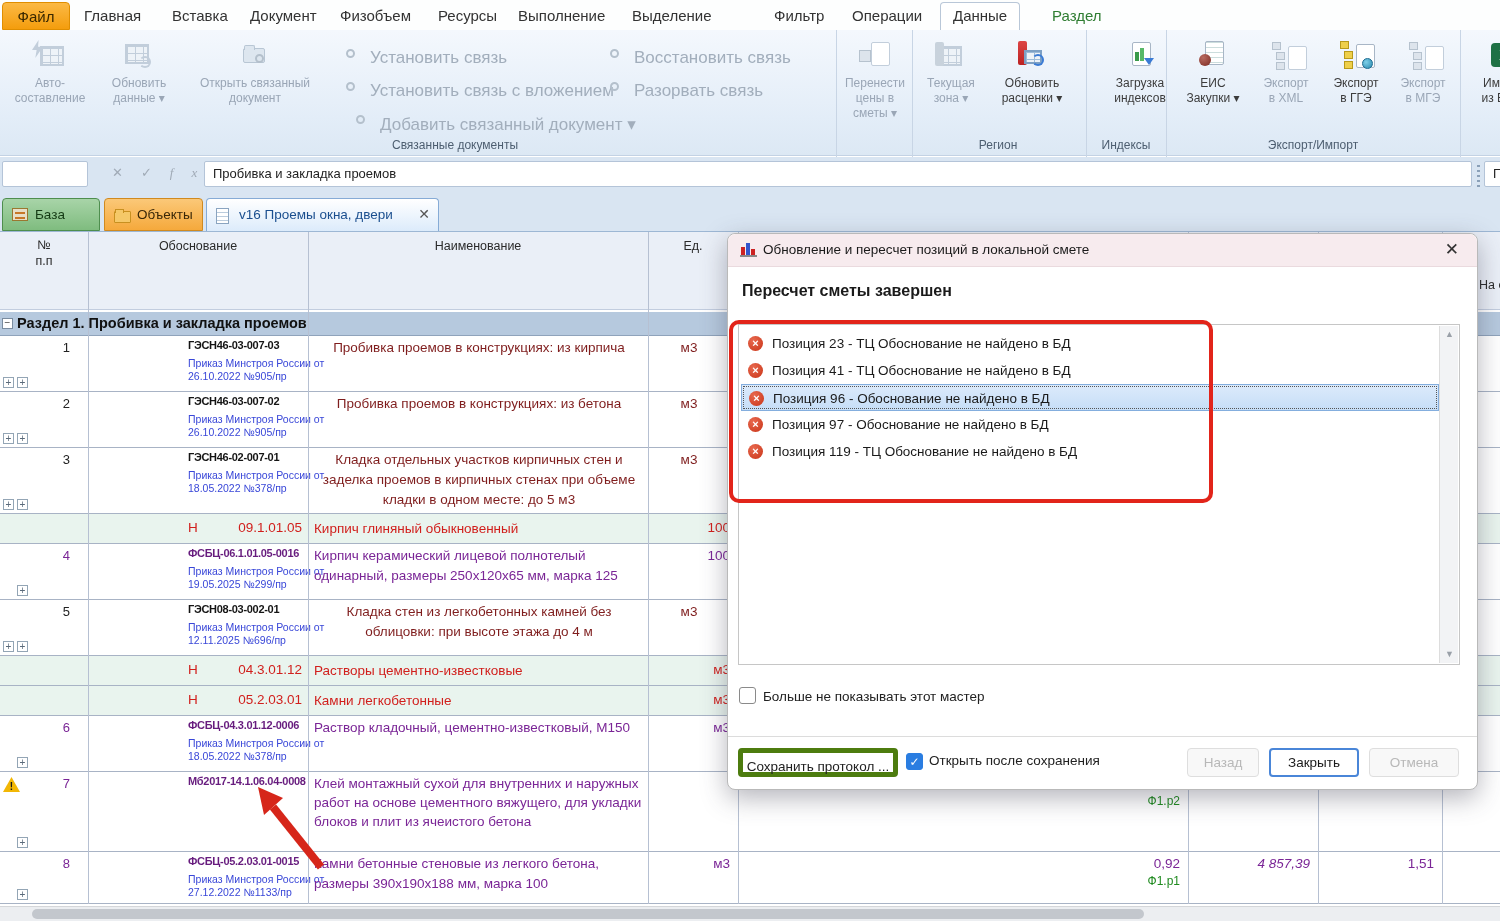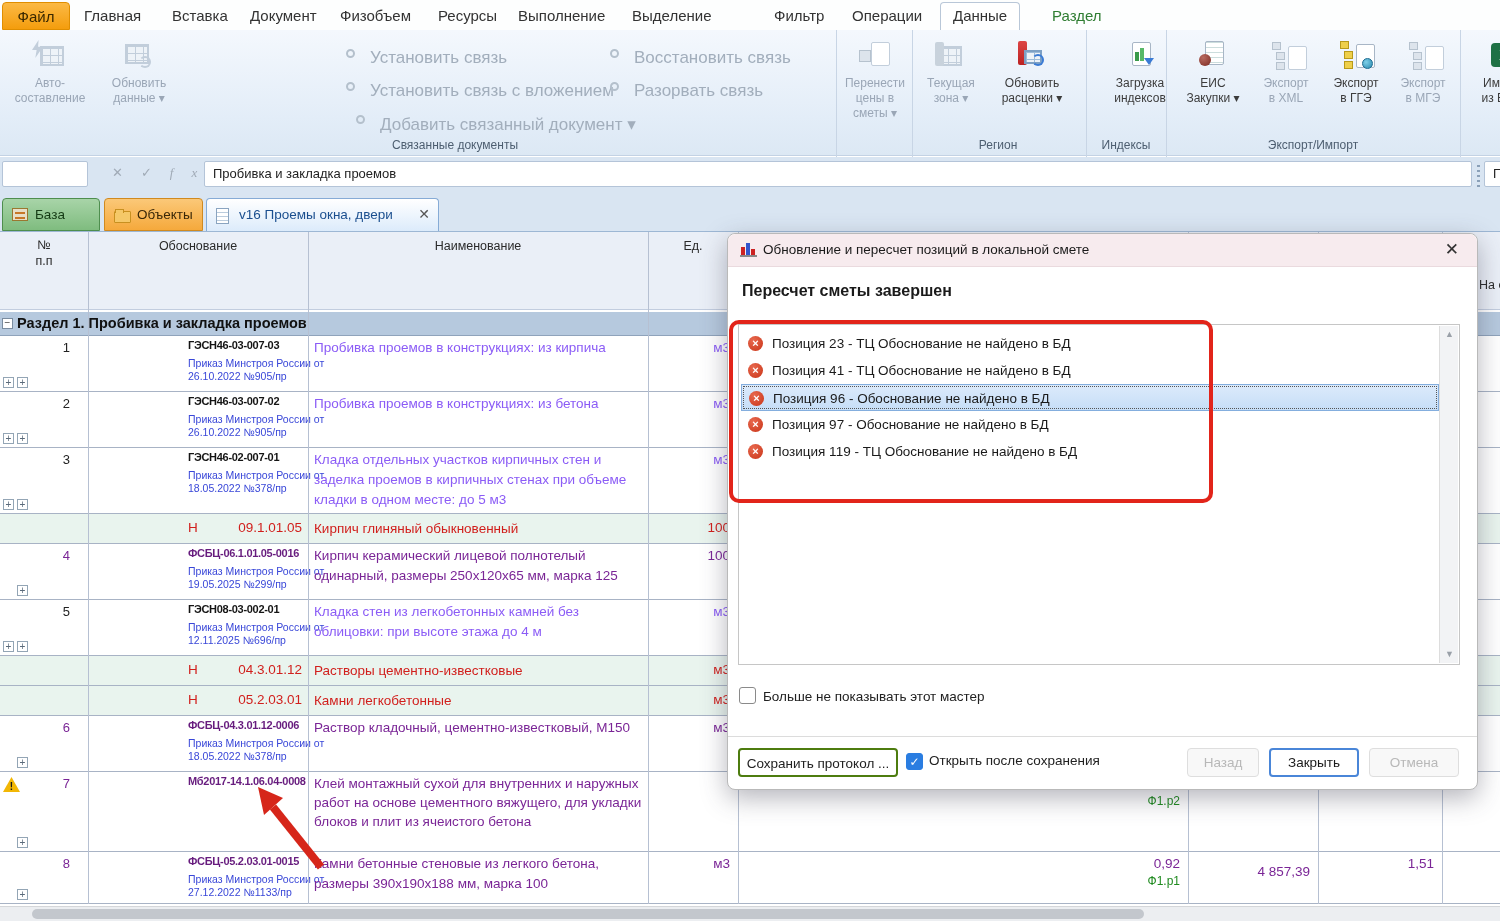--- a/index.html
+++ b/index.html
@@ -88,23 +88,23 @@
   .trow.norm{background:#e9f4ee;}
   .trow span{position:absolute;white-space:nowrap;}
   .num{left:0;top:4px;width:70px;text-align:right;font-size:13px;}
   .code{left:188px;top:3px;font-size:11px;font-weight:bold;letter-spacing:-0.3px;}
   .ord{left:188px;font-size:10.5px;color:#3947d8;}
   .o1{top:21px;} .o2{top:34px;}
   .name{left:314px;top:2px;width:330px;font-size:13.5px;line-height:20px;white-space:normal !important;}
   .unit{left:648px;top:4px;width:82px;text-align:right;font-size:13.5px;}
   .qty{left:738px;top:4px;width:442px;text-align:right;font-size:13.5px;}
   .qlbl{left:738px;top:22px;width:442px;text-align:right;font-size:12px;color:#1f8a1f;}
-  .price{left:1188px;top:12px;width:122px;text-align:right;font-size:13.5px;}
+  .price{left:1188px;top:4px;width:122px;text-align:right;font-size:13.5px;font-style:italic;}
   .extra{left:1318px;top:4px;width:116px;text-align:right;font-size:13.5px;}
-  .work .num{color:#222;} .work .code{color:#141414;} .work .name,.work .unit{color:#8b5cf6;}
+  .work .num{color:#222;} .work .code{color:#141414;} .work .name,.work .unit{color:#7f1d1d;text-align:center;}
   .mat .num{color:#7a2596;} .mat .code{color:#671c7e;}
   .mat .name,.mat .unit,.mat .qty,.mat .price,.mat .extra{color:#7a2596;}
   .norm .nmark{left:188px;top:6px;font-size:13.5px;color:#d11f1c;}
   .norm .ncode{left:188px;top:6px;width:114px;text-align:right;font-size:13.5px;color:#d11f1c;}
   .norm .name{top:5px;color:#d11f1c;} .norm .unit{top:6px;color:#d11f1c;}
   .exp{position:absolute;bottom:3px;width:11px;height:11px;background:#fff;border:1px solid #93a5b5;
     font-size:10px;line-height:9px;text-align:center;color:#5a6a7a;}
   .exp:before{content:"+";}
   .e1{left:3px;} .e2{left:17px;}
   .warntri{position:absolute;left:3px;top:5px;width:17px;height:15px;background:#f2b705;
@@ -129,21 +129,21 @@
   .erric:before{content:"\00D7";}
   #dscroll{position:absolute;right:1px;top:1px;width:19px;height:337px;background:#f2f3f5;border-left:1px solid #ddd;}
   #dscroll .up,#dscroll .dn{position:absolute;left:0;width:19px;height:17px;color:#9aa0a8;font-size:9px;text-align:center;line-height:17px;}
   #dscroll .up{top:0;} #dscroll .dn{bottom:0;}
   .cb{position:absolute;width:17px;height:17px;background:#fff;border:1px solid #8a8a8a;border-radius:3px;}
   .cb.checked{background:#2a7de1;border-color:#2a7de1;color:#fff;font-size:12px;line-height:16px;text-align:center;}
   .cb.checked:before{content:"\2713";}
   #dontshow-lbl{position:absolute;left:35px;top:455px;font-size:13.5px;color:#222;}
   #dfootsep{position:absolute;left:0;right:0;top:502px;height:1px;background:#dcdcdc;}
   .dbtn{position:absolute;top:514px;height:29px;border-radius:4px;font-size:13.5px;text-align:center;line-height:27px;}
-  .dbtn.normal{background:#fff;border:2px solid #4d7c0f;color:#222;}
+  .dbtn.normal{background:#fff;border:5px solid #4d7c0f;color:#222;}
   .dbtn.primary{background:#fff;border:2px solid #4a86d8;color:#1a1a1a;line-height:25px;}
   .dbtn.dis{background:#f8f8f8;border:1px solid #dedede;color:#b8b8b8;}
   #openafter-lbl{position:absolute;left:201px;top:519px;font-size:13.5px;color:#222;}
 
   
   #redrect{position:absolute;left:729px;top:320px;width:484px;height:183px;border:4px solid #e2241a;border-radius:10px;z-index:60;}
   #arrow{position:absolute;left:0;top:0;z-index:70;pointer-events:none;}
 
   
   #hscroll{position:absolute;left:0;top:906px;width:1500px;height:15px;background:#eceef1;border-top:1px solid #d4d6d9;z-index:10;}
@@ -178,20 +178,27 @@
         </div>
       <div class="lbl"><span>Авто-</span><br><span>составление</span></div>
     </div>
     <div class="bigbtn dis" style="left:96px;width:86px">
       <div class="ic">
           <span class="grid" style="left:4px;top:6px"></span>
           <span class="refr" style="left:18px;top:18px"></span>
         </div>
       <div class="lbl"><span>Обновить</span><br><span>данные ▾</span></div>
     </div>
+    <div class="bigbtn dis" style="left:184px;width:142px">
+      <div class="ic">
+          <span class="folder" style="left:6px;top:10px"></span>
+          <span class="chain" style="left:18px;top:16px"></span>
+        </div>
+      <div class="lbl"><span>Открыть связанный</span><br><span>документ</span></div>
+    </div>
 
     <div class="linkbtn" style="left:346px;top:18px">
       <span class="chain"></span><span class="txt">Установить связь</span>
     </div>
     <div class="linkbtn" style="left:346px;top:51px">
       <span class="chain"></span><span class="txt">Установить связь с вложением</span>
     </div>
     <div class="linkbtn" style="left:356px;top:84px">
       <span class="chain"></span><span class="txt">Добавить связанный документ ▾</span>
     </div>

